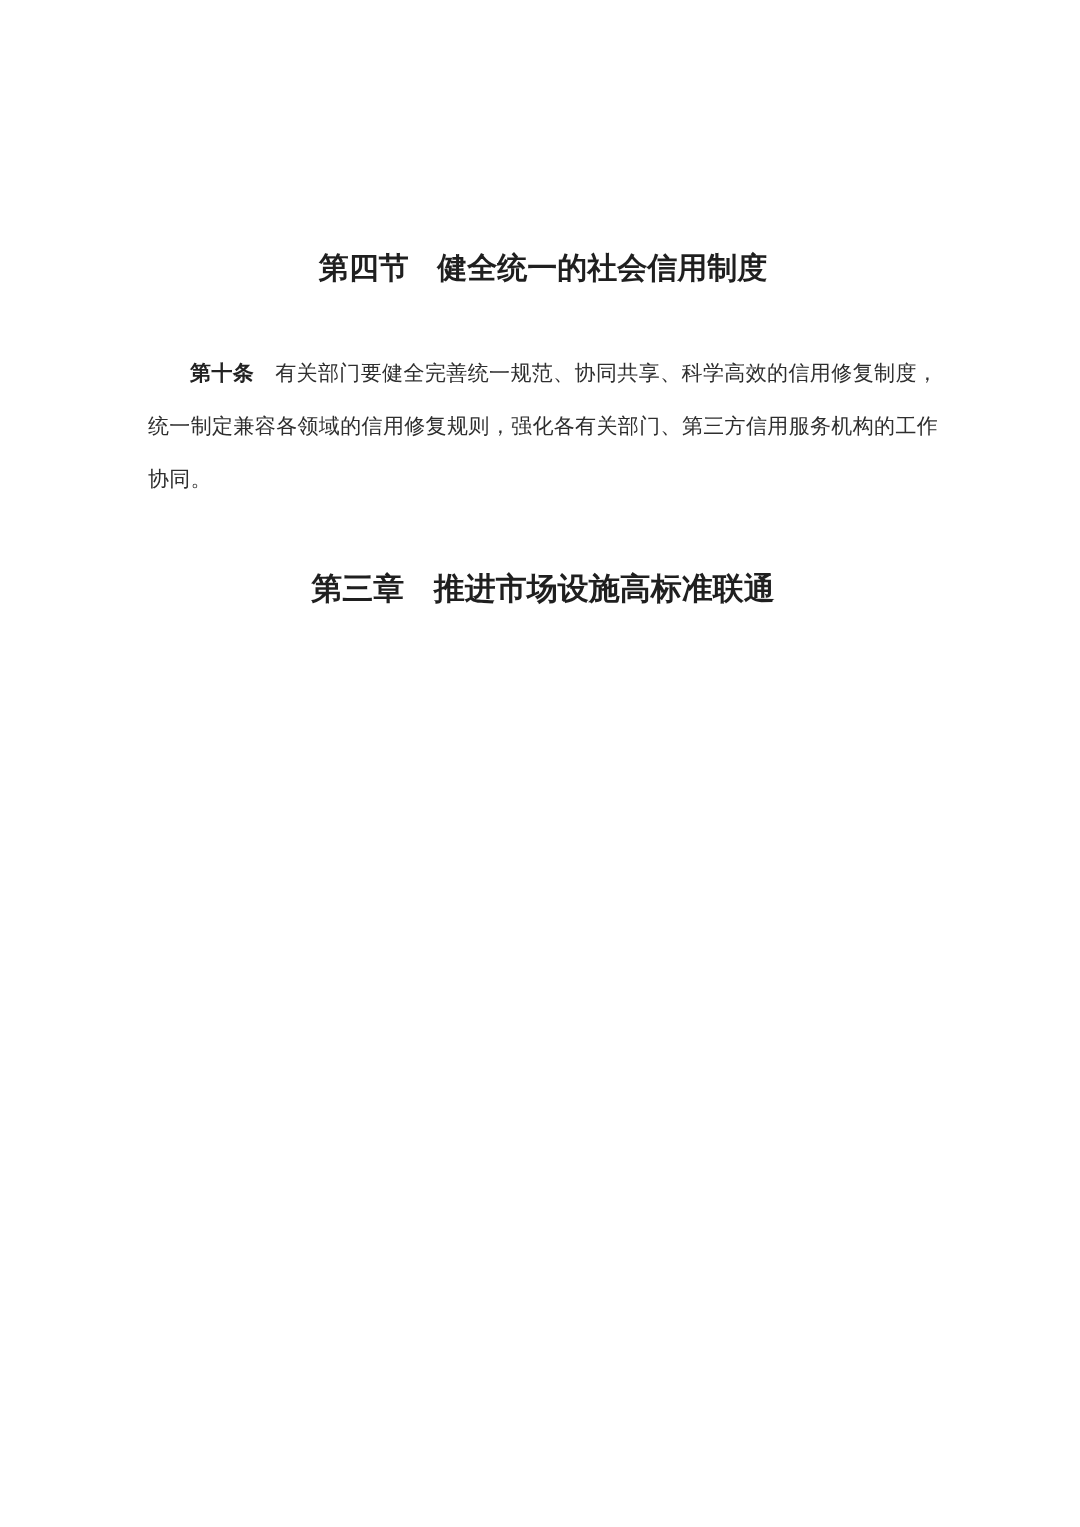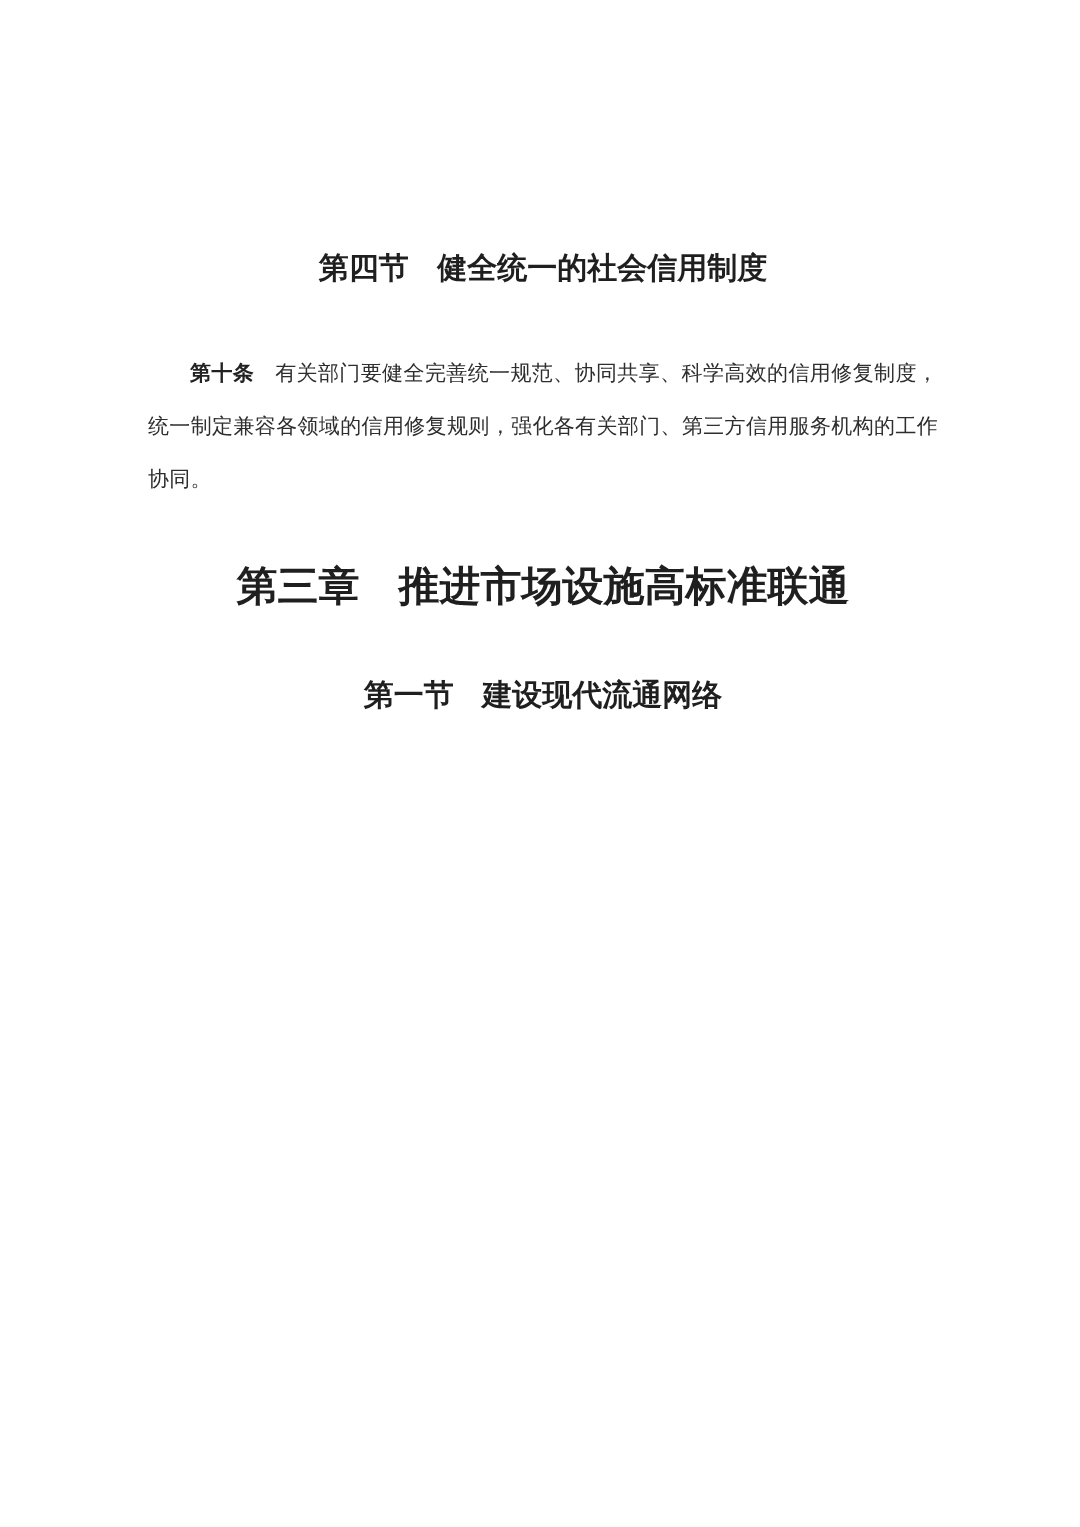--- a/index.html
+++ b/index.html
@@ -30,22 +30,22 @@
     font-weight: 700;
     color: #1f1f1f;
     margin: 0;
   }
   .section-heading {
     font-family: "DejaVu Sans", "Liberation Sans", sans-serif;
     font-size: 30px;
     line-height: 40px;
   }
   .chapter-heading {
-    font-family: Liberation Mono, monospace;
-    font-size: 41px;
+    font-family: Liberation Serif, serif;
+    font-size: 31px;
     line-height: 42px;
   }
   #section4-heading { margin-top: 248px; }
   #chapter3-heading { margin-top: 62px; }
   #section1-heading { margin-top: 65px; }
   .h-label { margin-right: 0.95em; }
   .article {
     margin: 0;
     font-size: 21px;
     line-height: 53px;
@@ -76,19 +76,16 @@
 
     <p class="article" id="article-10">
       <span class="art-num">第十条</span><span>有关部门要健全完善统一规范、协同共享、科学高效的信用修复制度，统一制定兼容各领域的信用修复规则，强化各有关部门、第三方信用服务机构的工作协同。</span>
     </p>
 
 
     <h2 class="heading chapter-heading" id="chapter3-heading">
       <span class="h-label">第三章</span><span>推进市场设施高标准联通</span>
     </h2>
 
-    <h2 class="heading section-heading" id="section1-heading">
-      <span class="h-label">第一节</span><span>建设现代流通网络</span>
-    </h2>
 
 
   </div>
 </div>
 
 </body></html>

